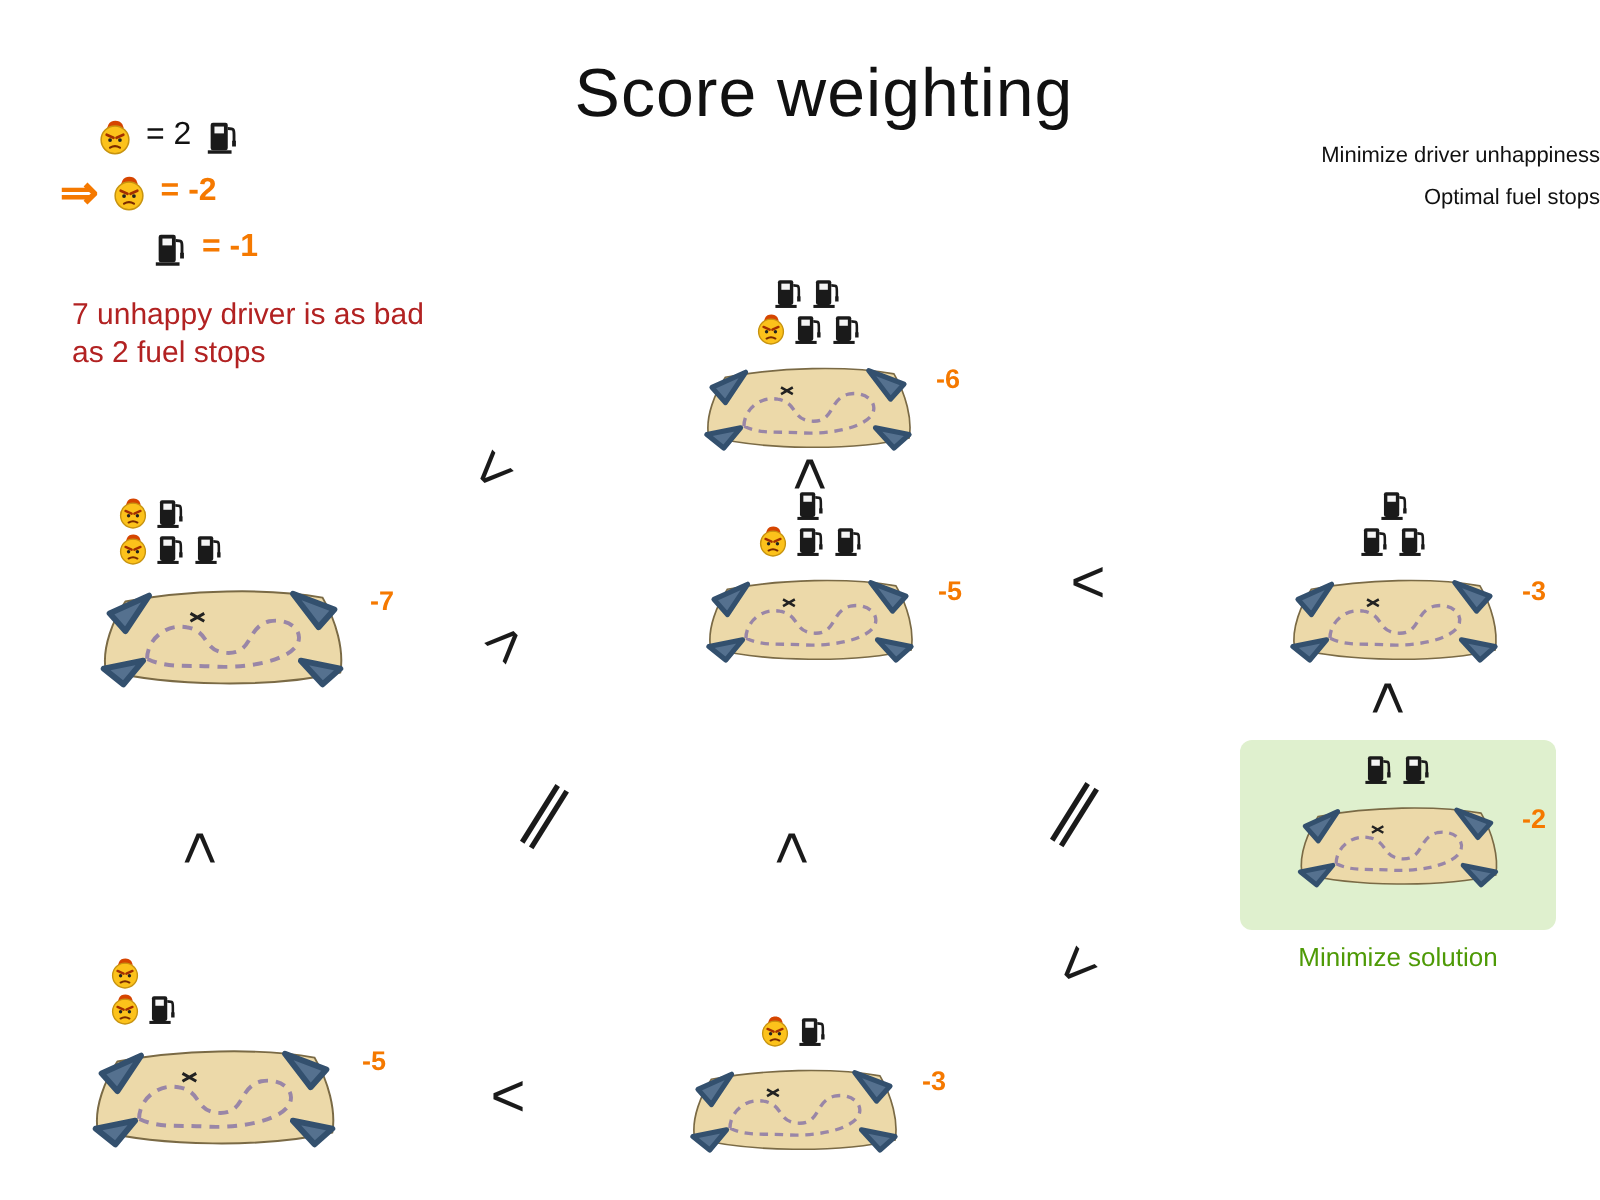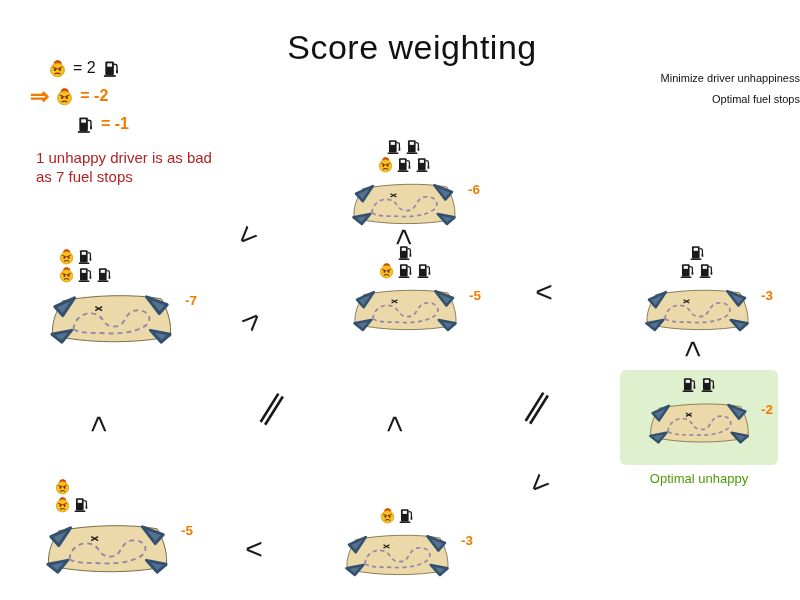--- a/index.html
+++ b/index.html
@@ -122,22 +122,22 @@
       </svg>
     <span class="orange">= -2</span>
   </div>
   <div class="legend-row r3">
     <svg class="icon lg">
         <use href="#icon-fuel"></use>
       </svg>
     <span class="orange">= -1</span>
   </div>
   <div class="legend-note">
-    <div>1 unhappy driver is as bad</div>
-    <div>as 7 fuel stops</div>
+    <div>7 unhappy driver is as bad</div>
+    <div>as 2 fuel stops</div>
   </div>
 </div>
 
 <div class="solution s1">
   <div class="icons">
       <div class="icon-row">
         <svg class="icon" viewBox="0 0 20 20">
           <use href="#icon-fuel" xlink:href="#icon-fuel"></use>
         </svg>
         <svg class="icon" viewBox="0 0 20 20">
@@ -258,21 +258,21 @@
         </div>
       </div>
     <div class="map-wrap">
       <svg class="map" viewBox="0 0 140 62">
           <use href="#map-symbol"></use>
         </svg>
       <span class="score">-2</span>
     </div>
   </div>
 </div>
-<div class="optimal-label">Optimal unhappy</div>
+<div class="optimal-label">Minimize solution</div>
 
 <div class="solution s6 left-icons">
   <div class="icons">
       <div class="icon-row">
         <svg class="icon" viewBox="0 0 20 20">
           <use href="#icon-driver" xlink:href="#icon-driver"></use>
         </svg>
       </div>
       <div class="icon-row">
         <svg class="icon" viewBox="0 0 20 20">

